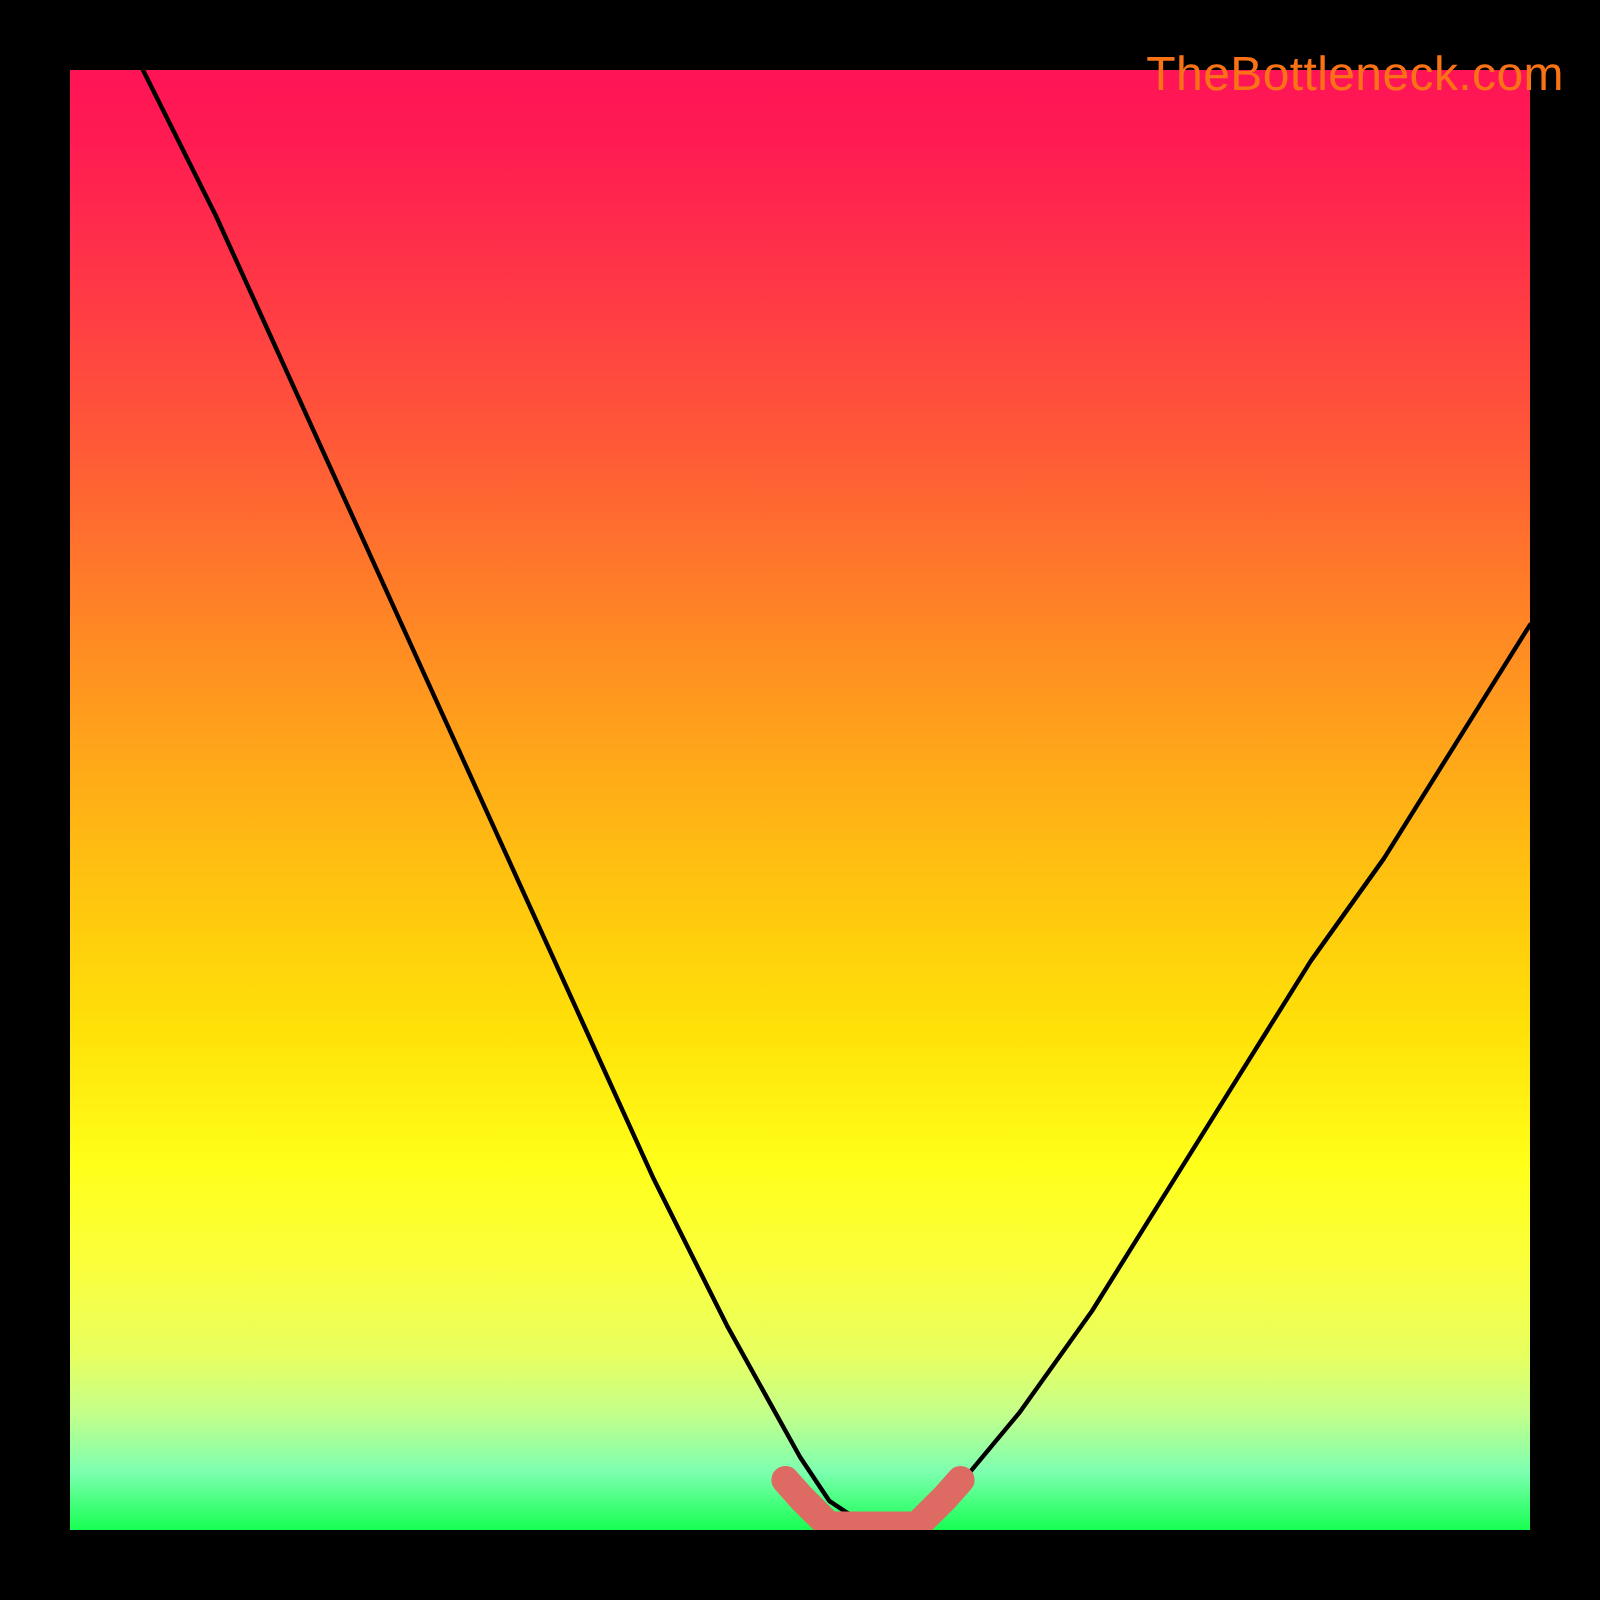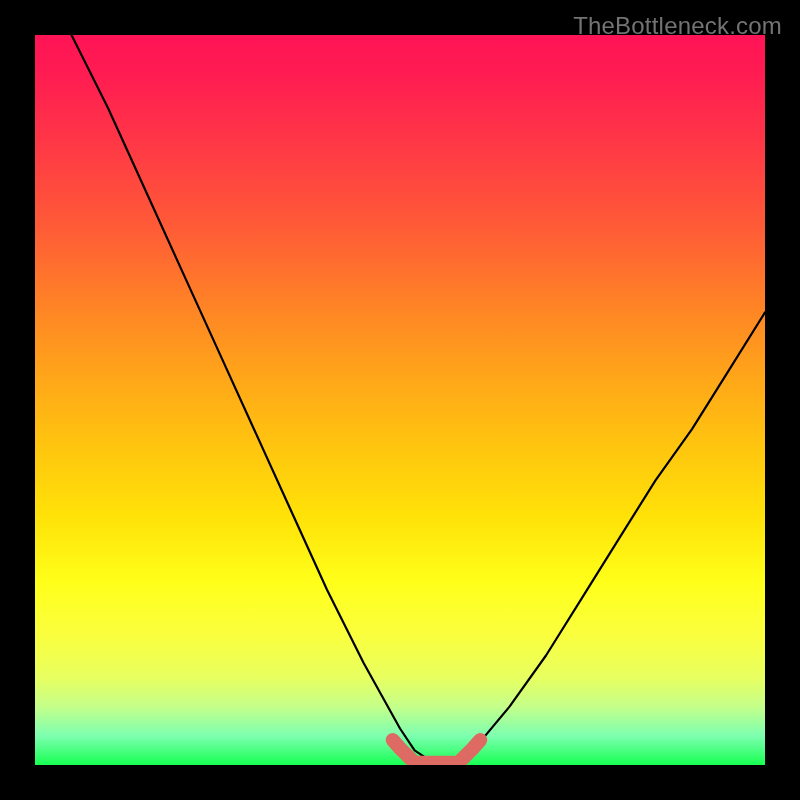--- a/index.html
+++ b/index.html
@@ -6,23 +6,23 @@
   body {
     width: 800px;
     height: 800px;
     background: #000;
     position: relative;
     overflow: hidden;
     font-family: Arial, Helvetica, sans-serif;
   }
   .watermark {
     position: absolute;
-    top: 12px;
+    top: 24px;
     right: 18px;
-    color: #737373;
+    color: #f97316;
     font-size: 24px;
     font-weight: 500;
     letter-spacing: 0.2px;
     z-index: 20;
     user-select: none;
   }
   .plot-area {
     position: absolute;
     left: 35px;
     top: 35px;

